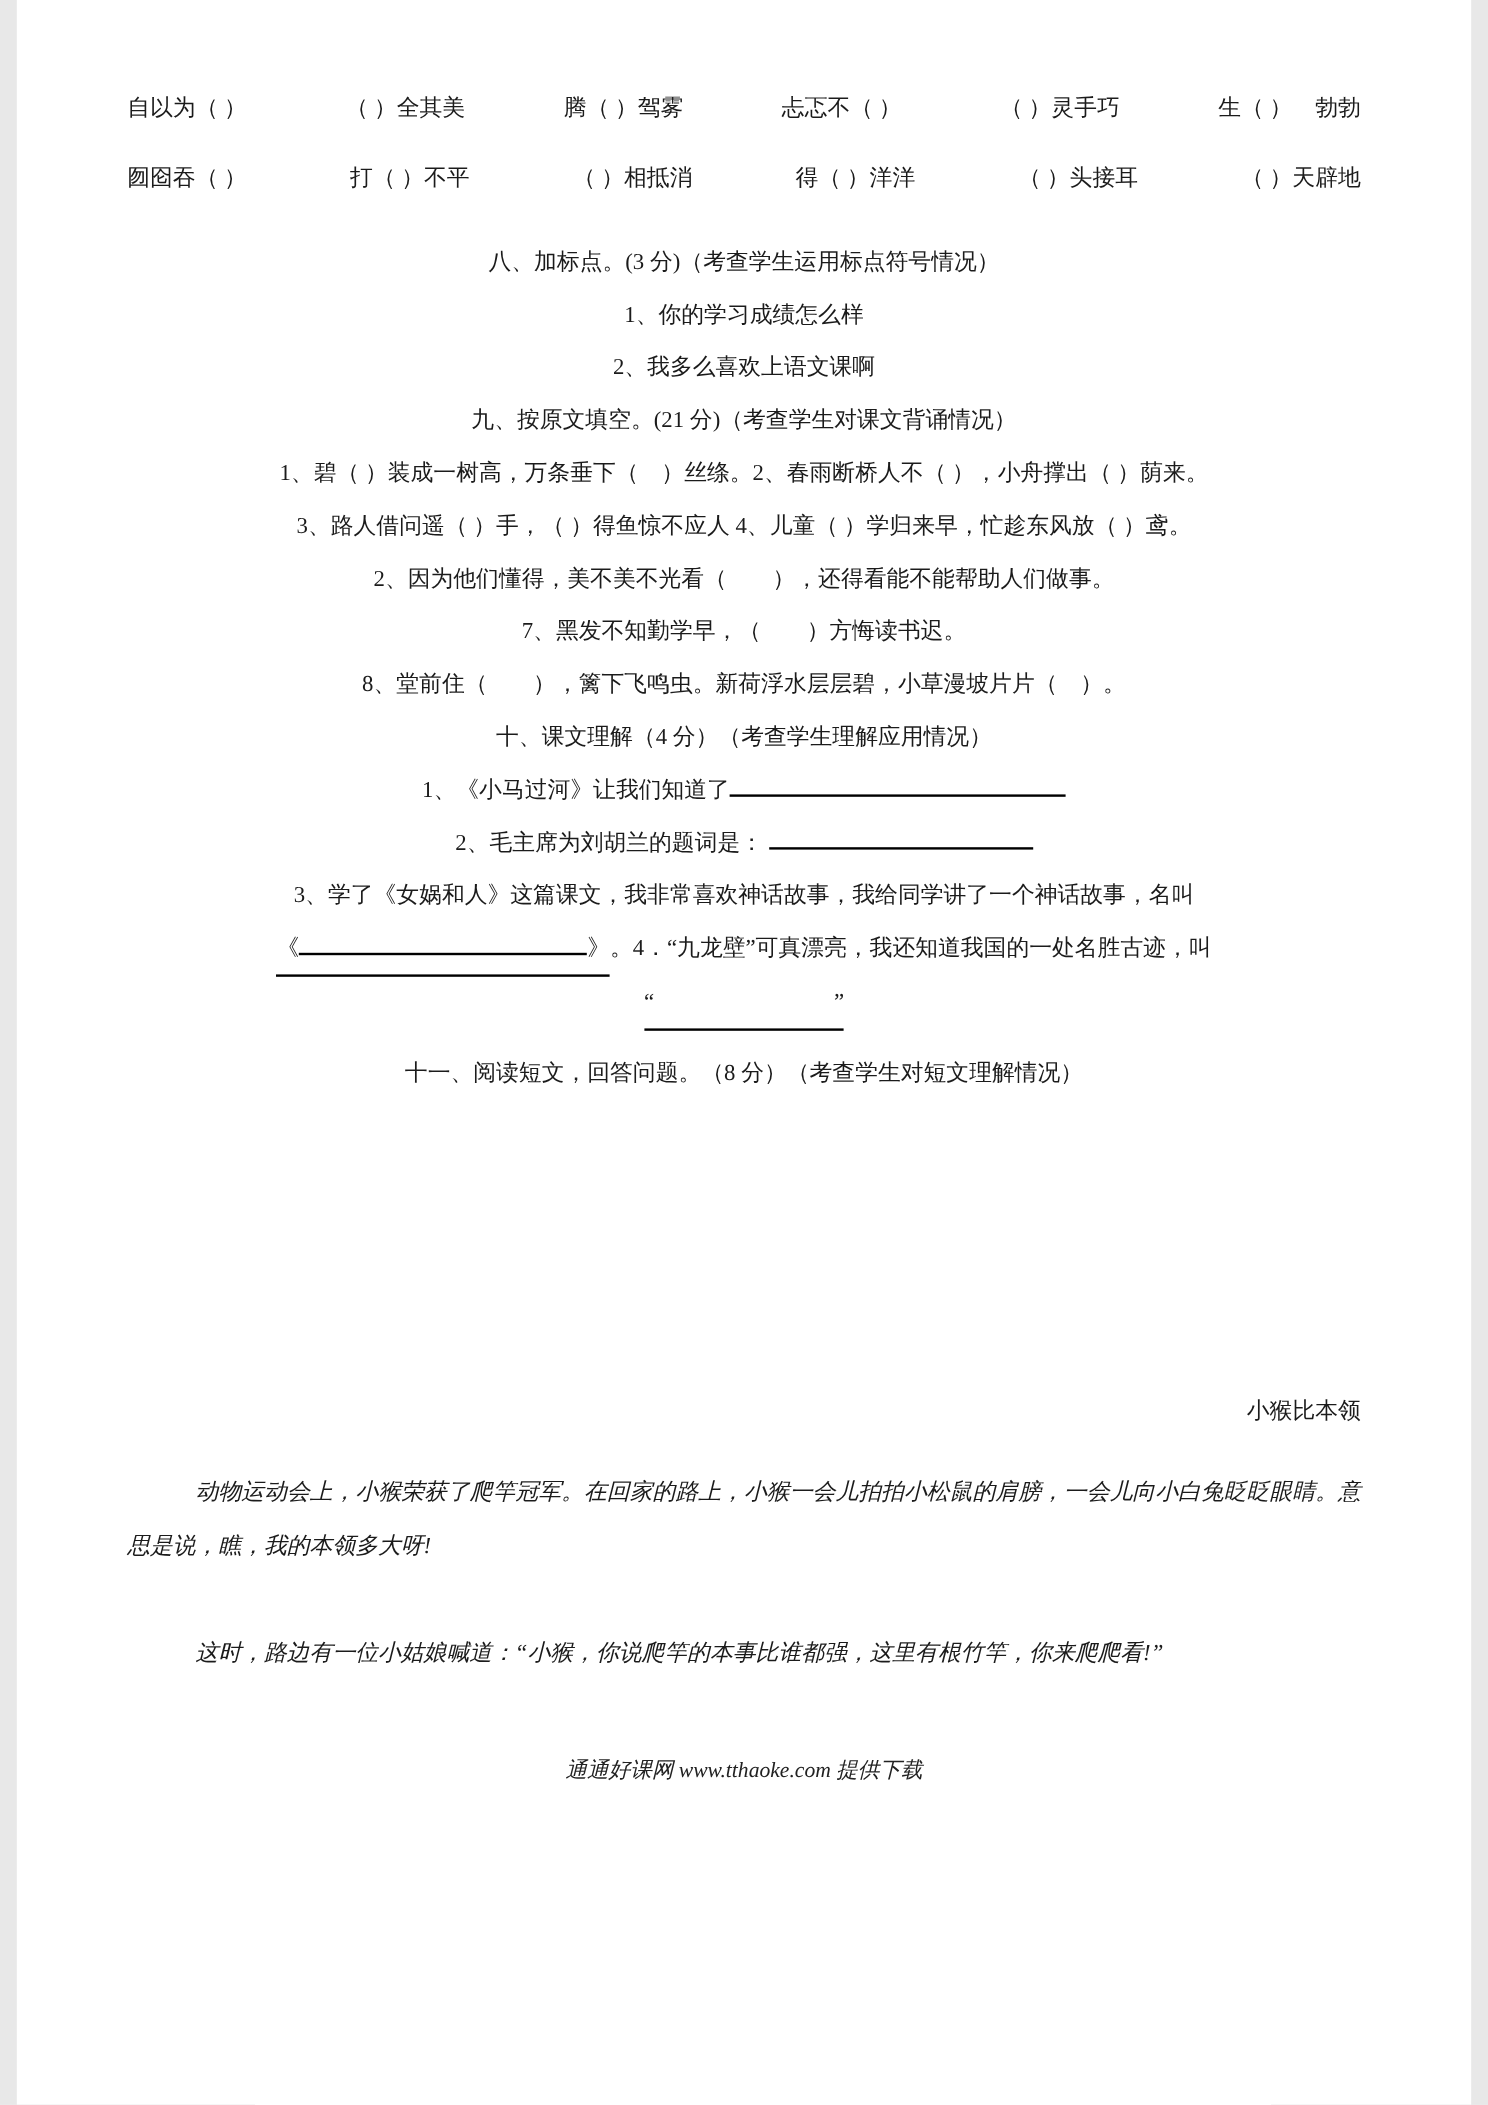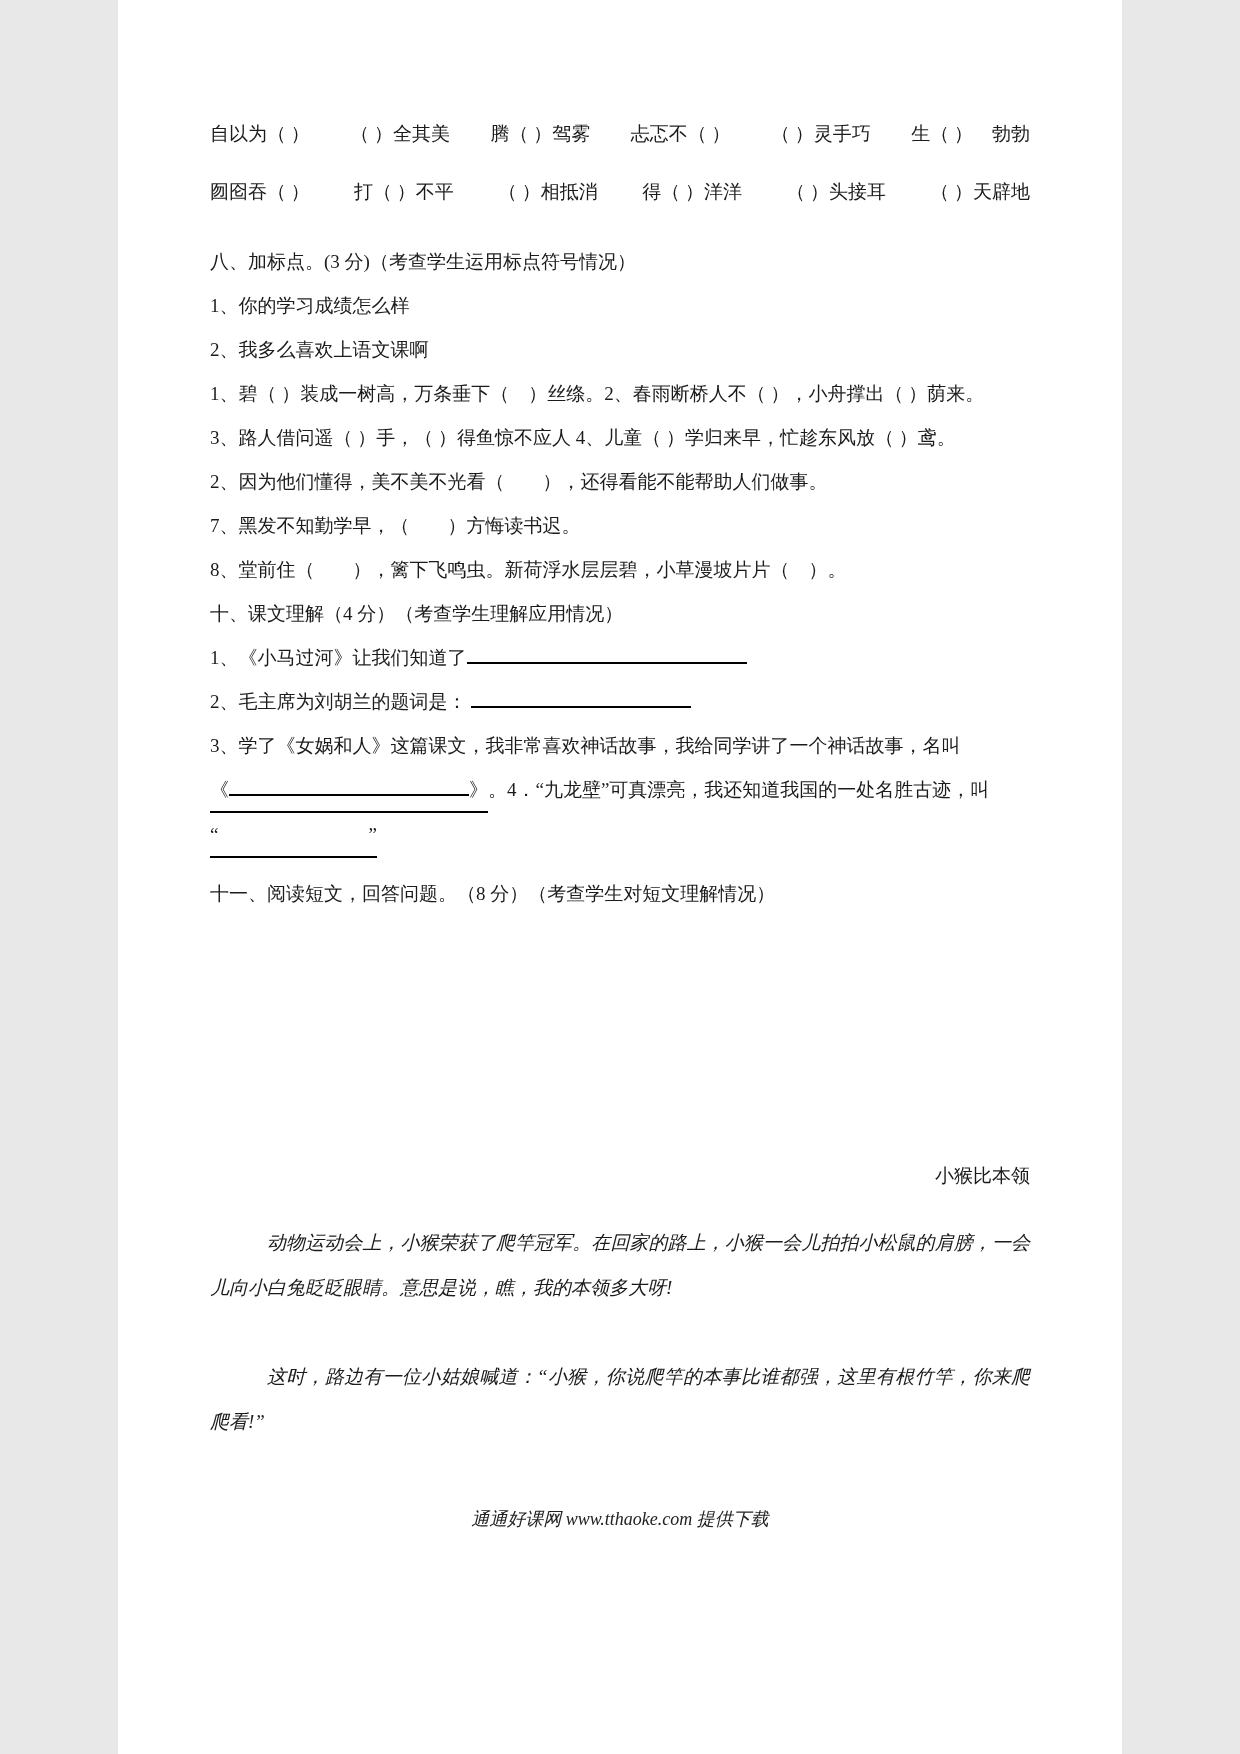--- a/index.html
+++ b/index.html
@@ -1,32 +1,33 @@
 <!DOCTYPE html>
 <html><head>
 <meta charset="utf-8">
 <style>
   html,body { margin:0; padding:0; background:#e8e8e8; }
   .page {
     position: relative;
-    width: 1004px;
+    width: 1212px;
     height: 1754px;
     margin: 0 auto;
     background: #ffffff;
     box-sizing: border-box;
-    padding: 112px 92px 0 92px;
+    padding: 69px 92px 0 92px;
     font-family: "Liberation Serif", "DejaVu Serif", serif;
     font-size: 19px;
     color: #1b1b1b;
     overflow: hidden;
   }
   .line {
     margin: 0;
     line-height: 44px;
     white-space: nowrap;
+    text-align: center;
   }
   .wrapline {
     margin: 0;
     line-height: 45px;
     white-space: normal;
     text-indent: 3em;
     text-align: justify;
     font-style: italic;
   }
   .idiom-row {
@@ -87,20 +88,21 @@
     <span>（ ）相抵消</span>
     <span>得（ ）洋洋</span>
     <span>（ ）头接耳</span>
     <span>（ ）天辟地</span>
   </div>
 
   <p class="line mt-md">八、加标点。(3 分)（考查学生运用标点符号情况）</p>
   <p class="line">1、你的学习成绩怎么样</p>
   <p class="line">2、我多么喜欢上语文课啊</p>
 
+  <p class="line">九、按原文填空。(21 分)（考查学生对课文背诵情况）</p>
   <p class="line">1、碧（ ）装成一树高，万条垂下（　）丝绦。2、春雨断桥人不（ ），小舟撑出（ ）荫来。</p>
   <p class="line">3、路人借问遥（ ）手，（ ）得鱼惊不应人 4、儿童（ ）学归来早，忙趁东风放（ ）鸢。</p>
   <p class="line">2、因为他们懂得，美不美不光看（　　），还得看能不能帮助人们做事。</p>
   <p class="line">7、黑发不知勤学早，（　　）方悔读书迟。</p>
   <p class="line">8、堂前住（　　），篱下飞鸣虫。新荷浮水层层碧，小草漫坡片片（　）。</p>
 
   <p class="line">十、课文理解（4 分）（考查学生理解应用情况）</p>
   <p class="line">
     <span>1、《小马过河》让我们知道了</span><span class="blank w280"></span>
   </p>

